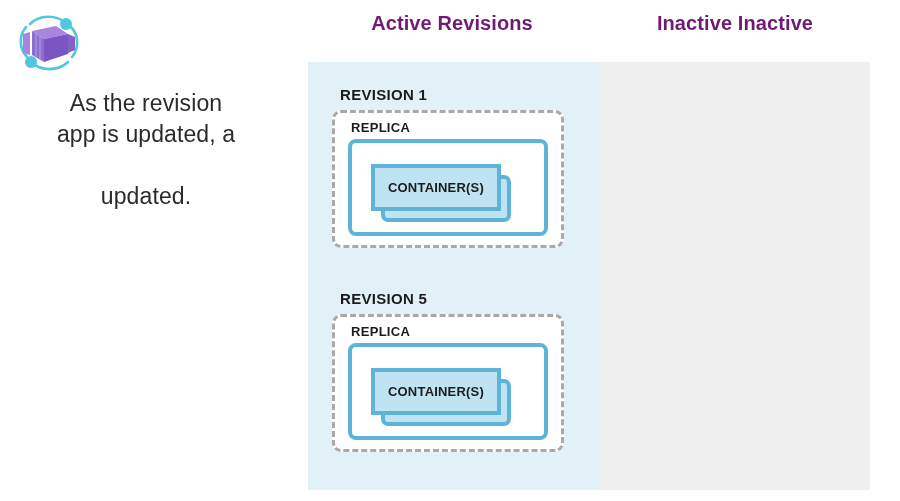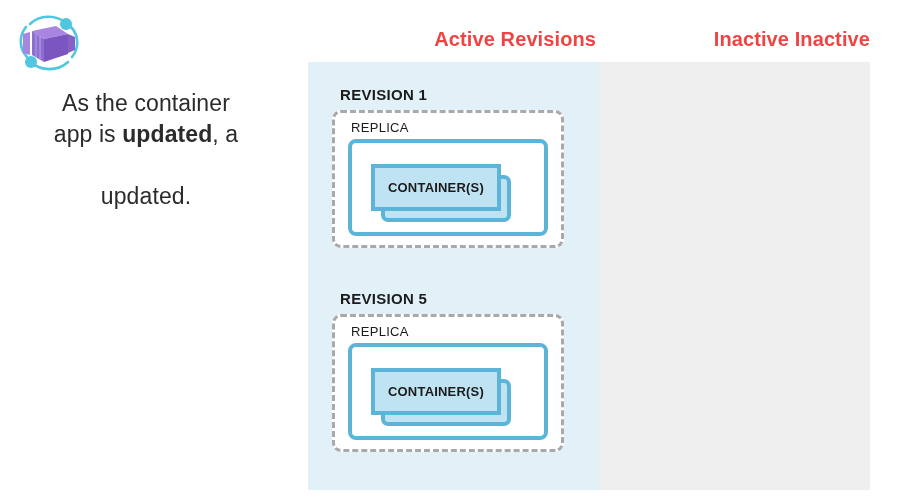--- a/index.html
+++ b/index.html
@@ -38,30 +38,30 @@
     left: 20px;
     top: 88px;
     width: 252px;
     text-align: center;
     font-size: 23px;
     line-height: 31px;
     color: #2b2b2b;
     font-weight: 400;
     letter-spacing: 0.1px;
   }
-  #caption b { font-weight: 700; }
+  #caption b { font-weight: 400; }
 
   
   .col-header {
     position: absolute;
-    top: 28px;
-    text-align: right;
+    top: 12px;
+    text-align: center;
     font-size: 20px;
     font-weight: 700;
-    color: #ef4444;
+    color: #701a75;
     letter-spacing: 0.1px;
   }
   #hdr-active   { left: 308px; width: 288px; }
   #hdr-inactive { left: 600px; width: 270px; }
 
   
   .panel {
     position: absolute;
     top: 62px;
   }
@@ -109,21 +109,21 @@
     border-radius: 9px;
     background: #ffffff;
     box-sizing: border-box;
   }
 
   .replica-label {
     position: absolute;
     left: 16px;
     top: 7px;
     font-size: 13px;
-    font-weight: 400;
+    font-weight: 700;
     color: #1b1b1b;
     letter-spacing: 0.3px;
   }
 
   
   .replica-box {
     position: absolute;
     left: 13px;
     top: 26px;
     width: 200px;
@@ -193,21 +193,21 @@
       <path d="M18 19 L30 27 L30 50 L18 43 Z" fill="#8d6fd0"></path>
 
       <path d="M30 27 L54 22 L54 42 L30 50 Z" fill="#7b55c0"></path>
 
       <path d="M22 21.5 L22 45" stroke="#c0a6ee" stroke-width="1.6" opacity="0.55"></path>
       <path d="M26 24 L26 47.5" stroke="#c0a6ee" stroke-width="1.6" opacity="0.55"></path>
     </svg>
   </div>
 
   <div id="caption">
-    <span>As the container</span><br>
+    <span>As the revision</span><br>
     <span>app is </span><b>updated</b><span>, a</span><br>
     <br>
     <span>updated.</span>
   </div>
 
 </div>
 
 <div class="col-header" id="hdr-active">Active Revisions</div>
 
 <div class="col-header" id="hdr-inactive">Inactive Inactive</div>

